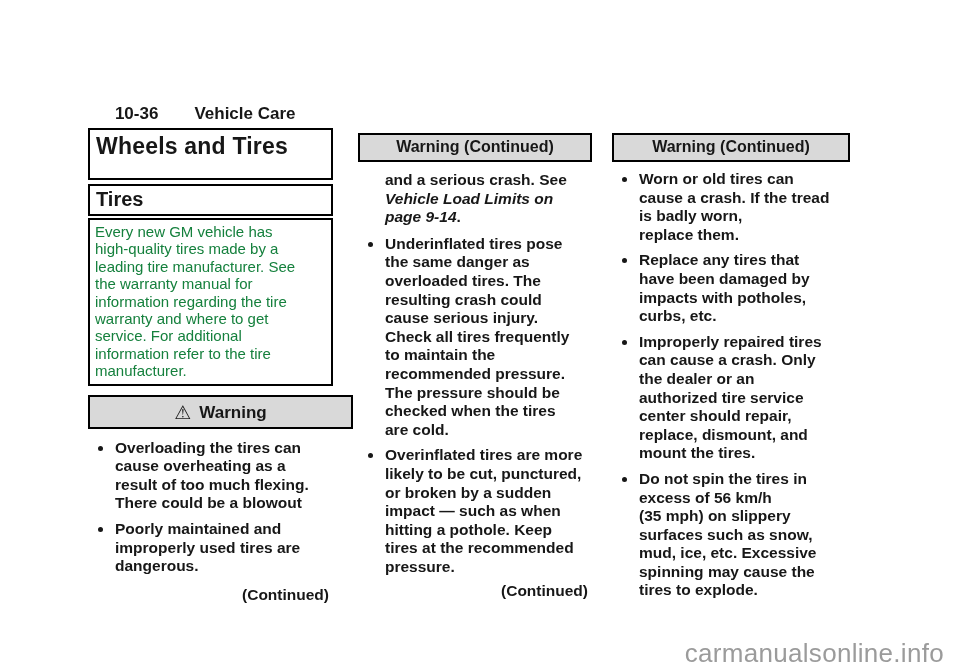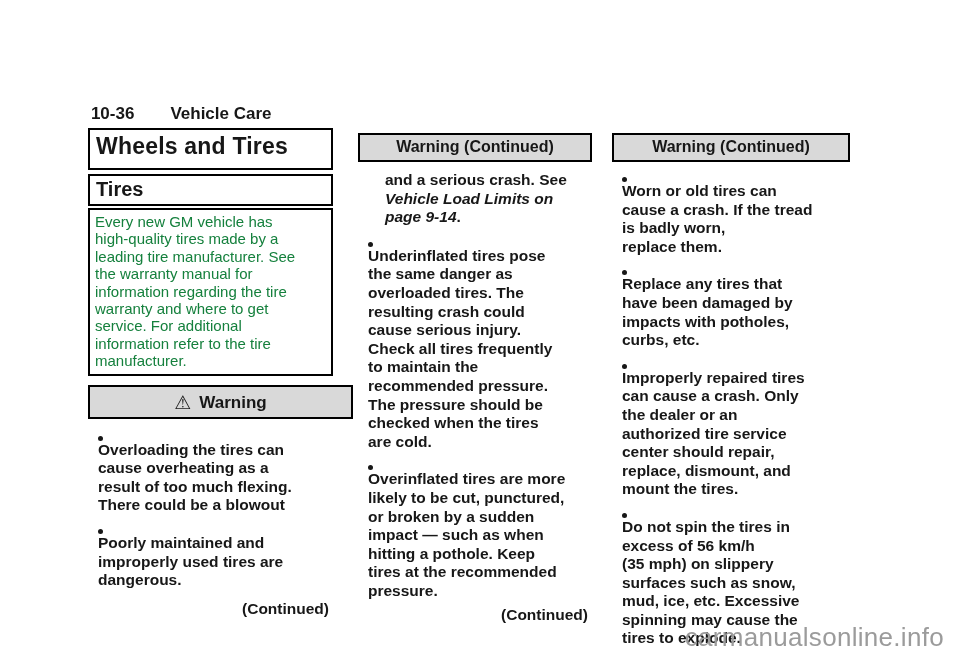--- a/index.html
+++ b/index.html
@@ -16,37 +16,37 @@
     font-family:"Liberation Sans","DejaVu Sans",sans-serif;
     color:var(--text);
   }
   .page{
     position:relative;
     width:960px;height:672px;
     background:var(--page-bg);
     overflow:hidden;
   }
   .running-header{
-    position:absolute;left:72px;top:84px;
+    position:absolute;left:96px;top:84px;
     font-size:17px;font-weight:bold;color:var(--bold-text);
     white-space:pre;
   }
   .running-header .chapter{margin-left:36px;}
   .col{position:absolute;}
   .col-left{left:88px;top:128px;width:259px;}
   .col-mid{left:358px;top:133px;width:234px;}
   .col-right{left:612px;top:133px;width:238px;}
   .boxed{
     border:2px solid var(--border);
     background:#fff;
     width:245px;
   }
   .section-title{
     font-size:23px;font-weight:bold;color:var(--bold-text);
-    padding:3px 6px 8px 6px;
+    padding:3px 6px 18px 6px;
     letter-spacing:0.2px;
   }
   .subsection-title{
     font-size:20px;font-weight:bold;color:var(--bold-text);
     padding:2px 6px 3px 6px;
     margin-top:4px;
   }
   .intro-para{
     font-size:15px;line-height:17.4px;
     padding:3px 5px 4px 5px;
@@ -66,21 +66,20 @@
   .warn-icon{
     display:inline-block;
     font-size:19px;
     margin-right:8px;
     transform:translateY(1px);
   }
   .warn-body{list-style:none;margin-top:10px;}
   .warn-body li{
     display:flex;
     padding-left:10px;
-    flex-direction:column;
   }
   .warn-body li + li{margin-top:7px;}
   .dot{
     flex:0 0 auto;
     width:5px;height:5px;border-radius:50%;
     background:var(--bold-text);
     margin:7px 12px 0 0;
   }
   .btext{
     font-size:15.5px;font-weight:bold;line-height:18.6px;
@@ -96,21 +95,21 @@
   .lead .ref{font-style:italic;}
   .warn-body.mid{margin-top:8px;}
   .continued{
     font-size:15.5px;font-weight:bold;color:var(--bold-text);
     text-align:right;
     margin-top:10px;
   }
   .col-left .continued{padding-right:18px;}
   .col-mid .continued{padding-right:4px;margin-top:6px;}
   .watermark{
-    position:absolute;right:16px;bottom:19px;
+    position:absolute;right:16px;bottom:3px;
     font-size:26px;
     color:var(--watermark);
     letter-spacing:0.3px;
   }
 </style>
 </head>
 <body>
 
 <div class="page">
 

